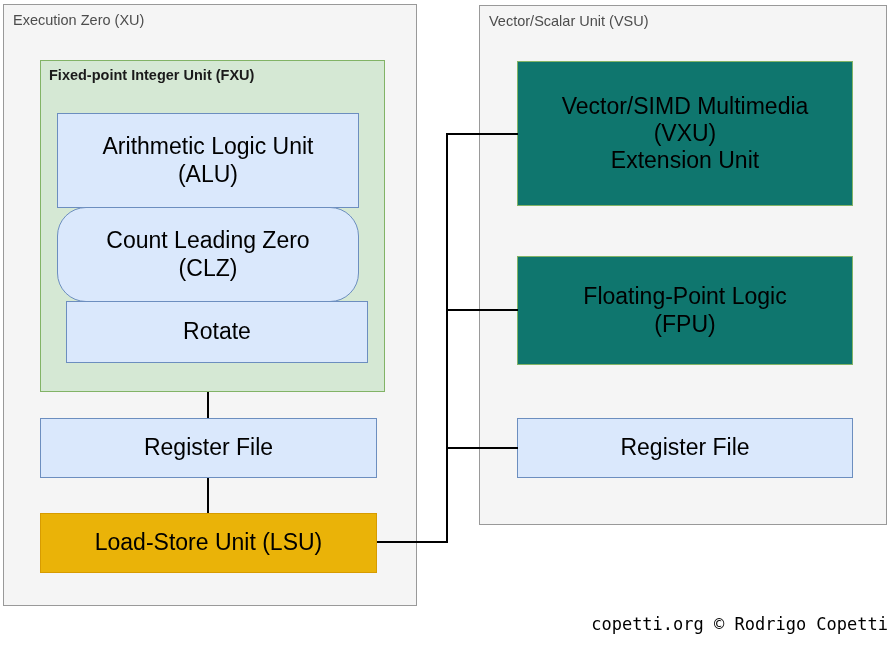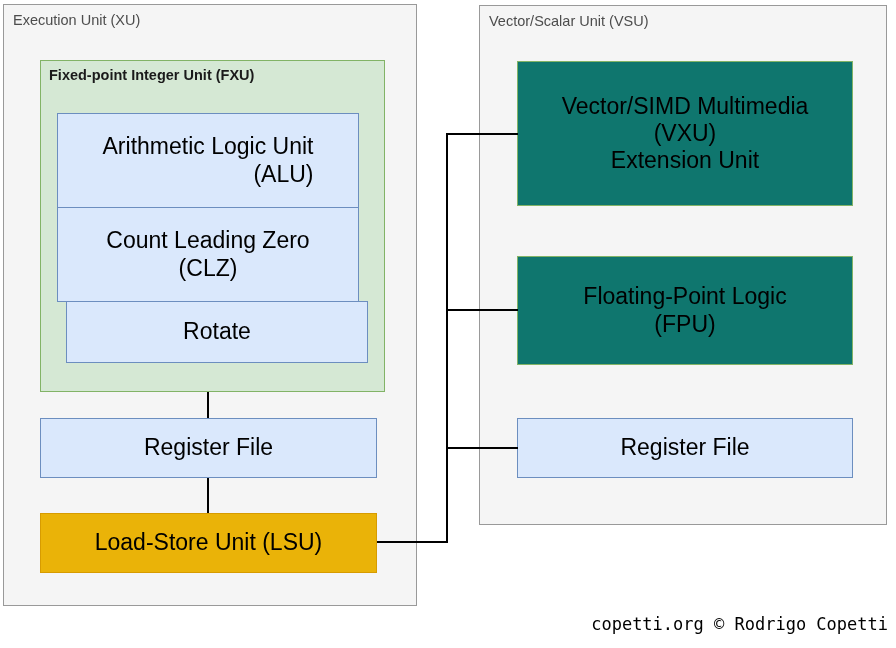--- a/index.html
+++ b/index.html
@@ -65,22 +65,22 @@
     justify-content: center;
     text-align: center;
     color: #000000;
     line-height: 1.18;
   }
   .node-blue   { background: #dae8fc; border: 1px solid #6c8ebf; }
   .node-green  { background: #0f766e; border: 1px solid #82b366; }
   .node-orange { background: #eab308; border: 1px solid #d79b00; }
 
   
-  #alu    { left: 57px; top: 113px; width: 302px; height: 95px; font-size: 23px; text-align: right; }
-  #clz    { left: 57px; top: 207px; width: 302px; height: 95px; font-size: 23px; }
+  #alu    { left: 57px; top: 113px; width: 302px; height: 95px; font-size: 23px; }
+  #clz    { left: 57px; top: 207px; width: 302px; height: 95px; font-size: 23px; border-radius: 29px; }
   #rotate { left: 66px; top: 301px; width: 302px; height: 62px; font-size: 23px; }
 
   
   #xu-regfile { left: 40px; top: 418px; width: 337px; height: 60px; font-size: 23px; }
   #lsu        { left: 40px; top: 513px; width: 337px; height: 60px; font-size: 23px; }
 
   
   #vxu        { left: 517px; top: 61px;  width: 336px; height: 145px; font-size: 23px; }
   #fpu        { left: 517px; top: 256px; width: 336px; height: 109px; font-size: 23px; }
   #vsu-regfile{ left: 517px; top: 418px; width: 336px; height: 60px;  font-size: 23px; }
@@ -115,21 +115,21 @@
     white-space: nowrap;
     letter-spacing: 0px;
   }
 </style>
 </head>
 <body>
 
 <div id="canvas">
 
   <div class="panel" id="panel-xu">
-    <div class="panel-title">Execution Unit (XU)</div>
+    <div class="panel-title">Execution Zero (XU)</div>
   </div>
 
   <div id="fxu">
     <div class="panel-title">Fixed-point Integer Unit (FXU)</div>
   </div>
 
   <div class="node node-blue" id="alu">
     <div>
       <div>Arithmetic Logic Unit</div>
       <div>(ALU)</div>

